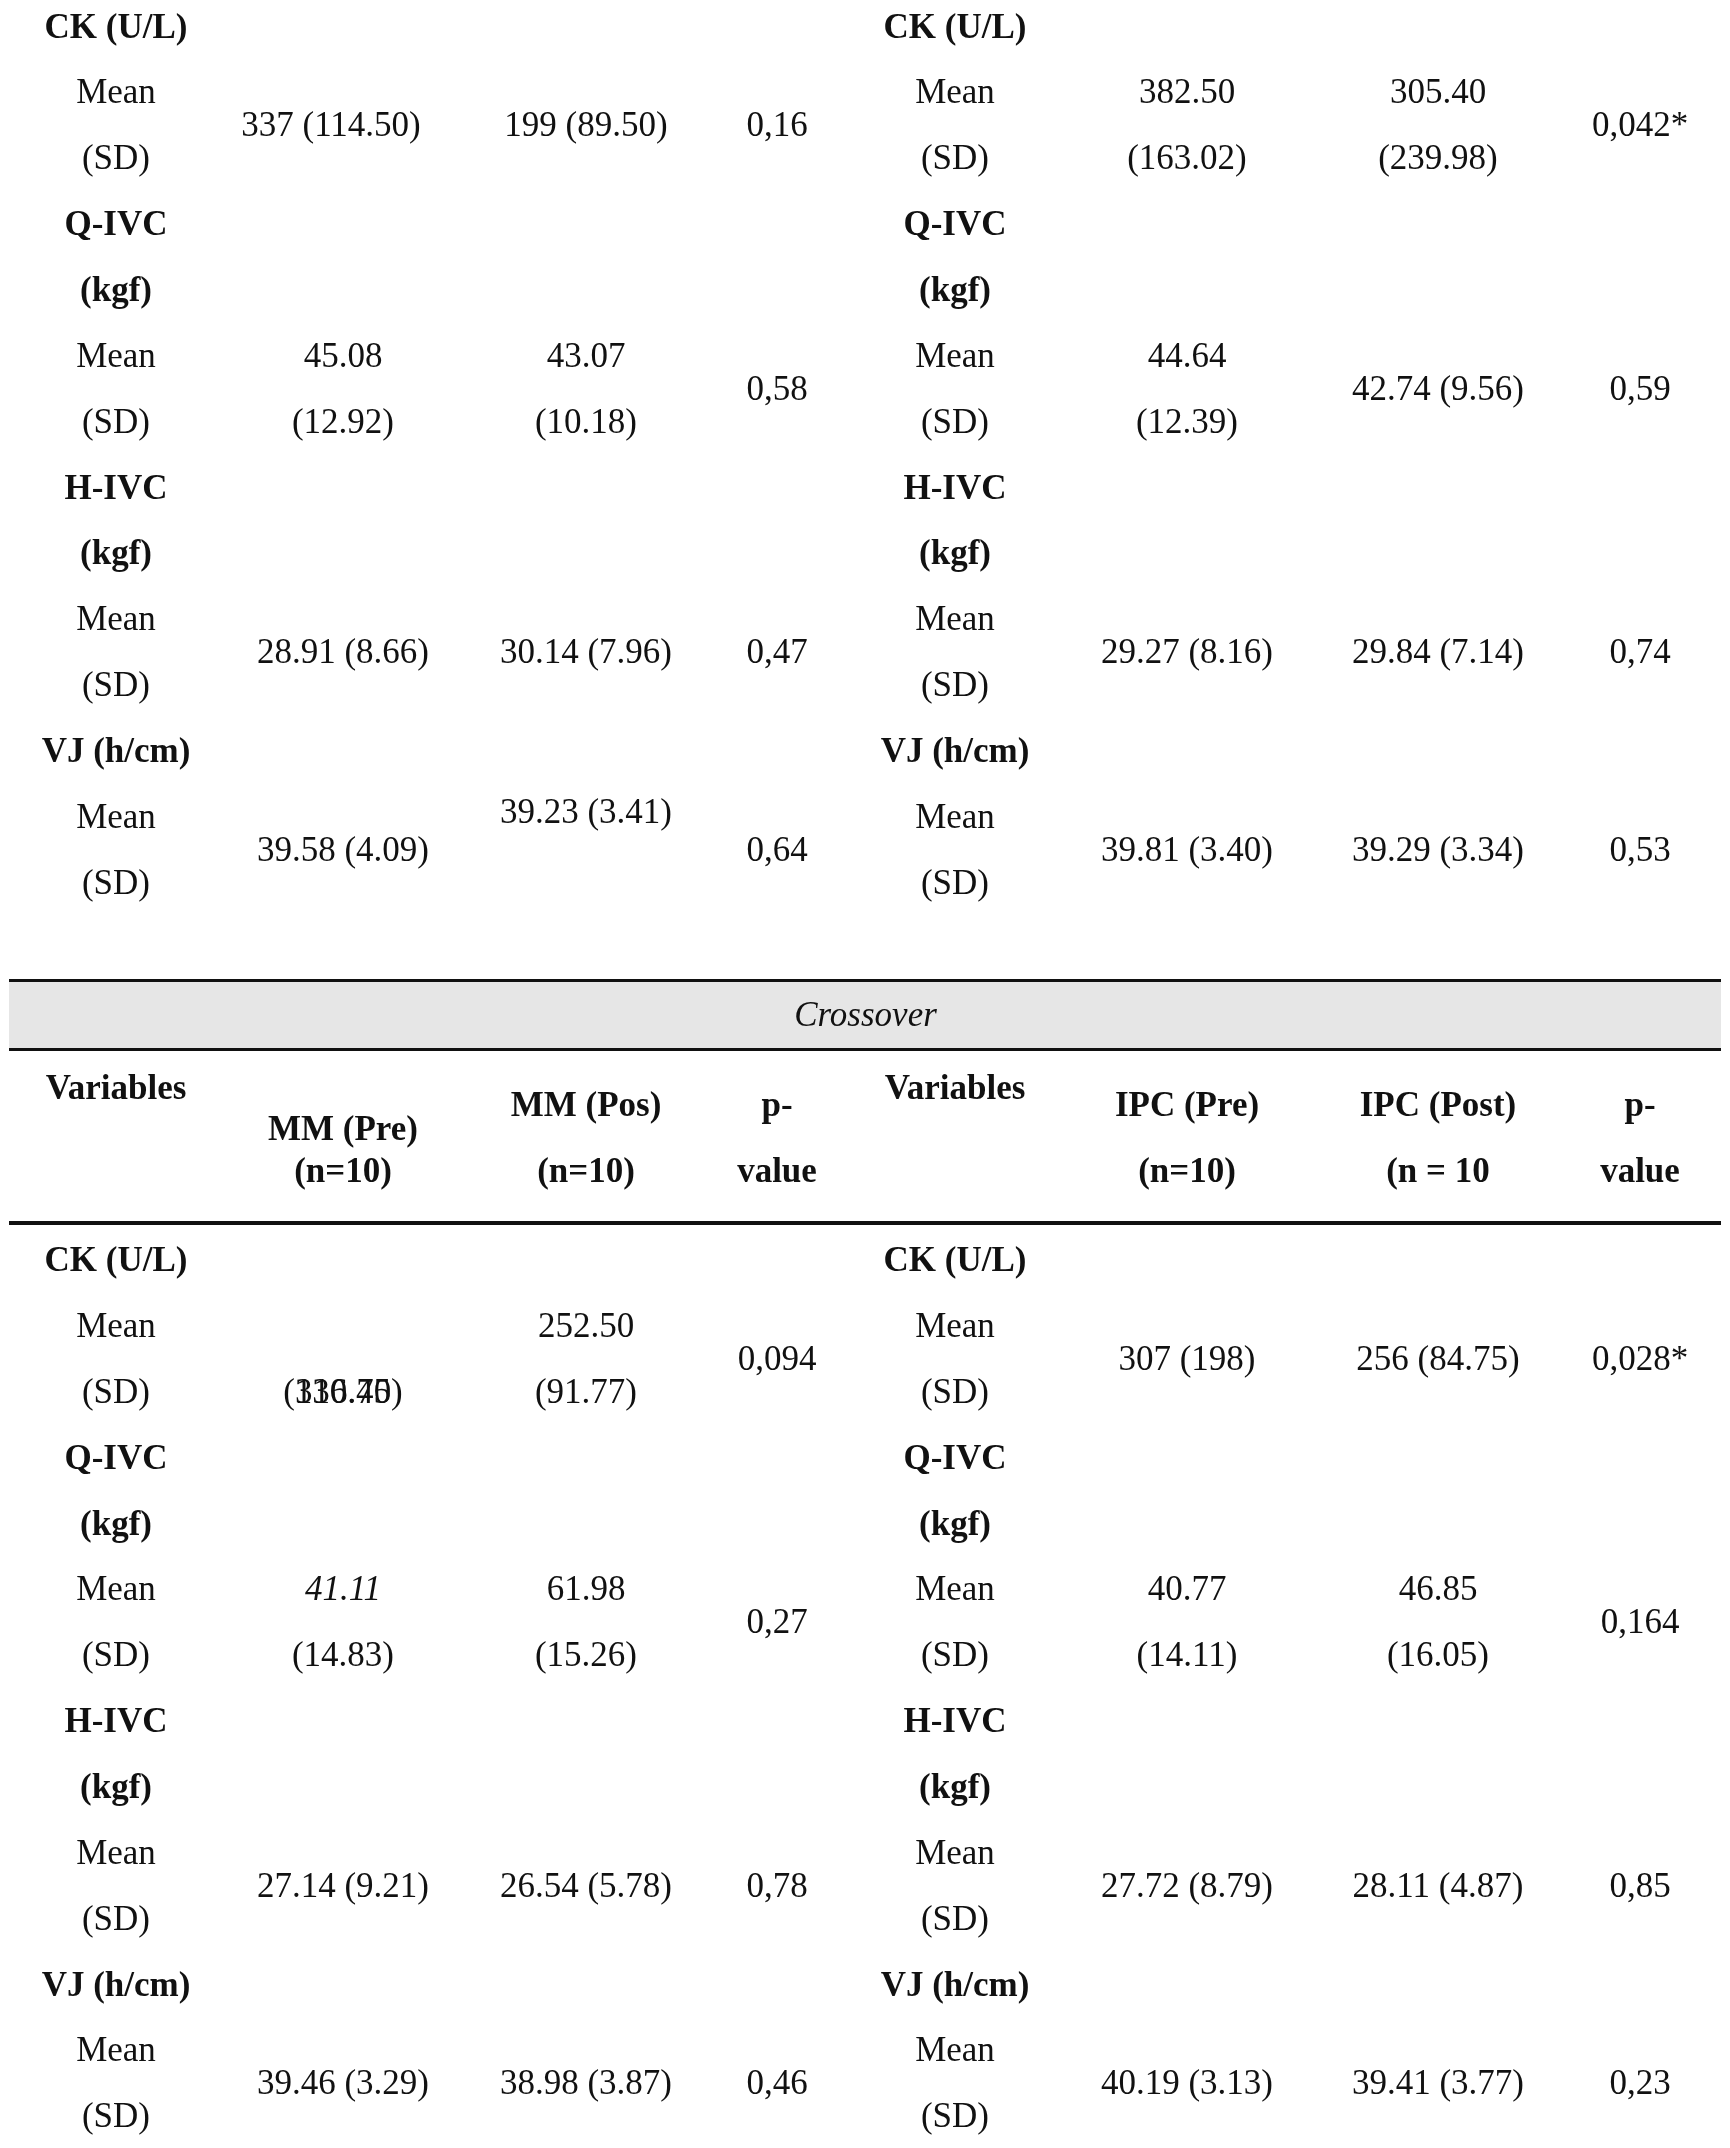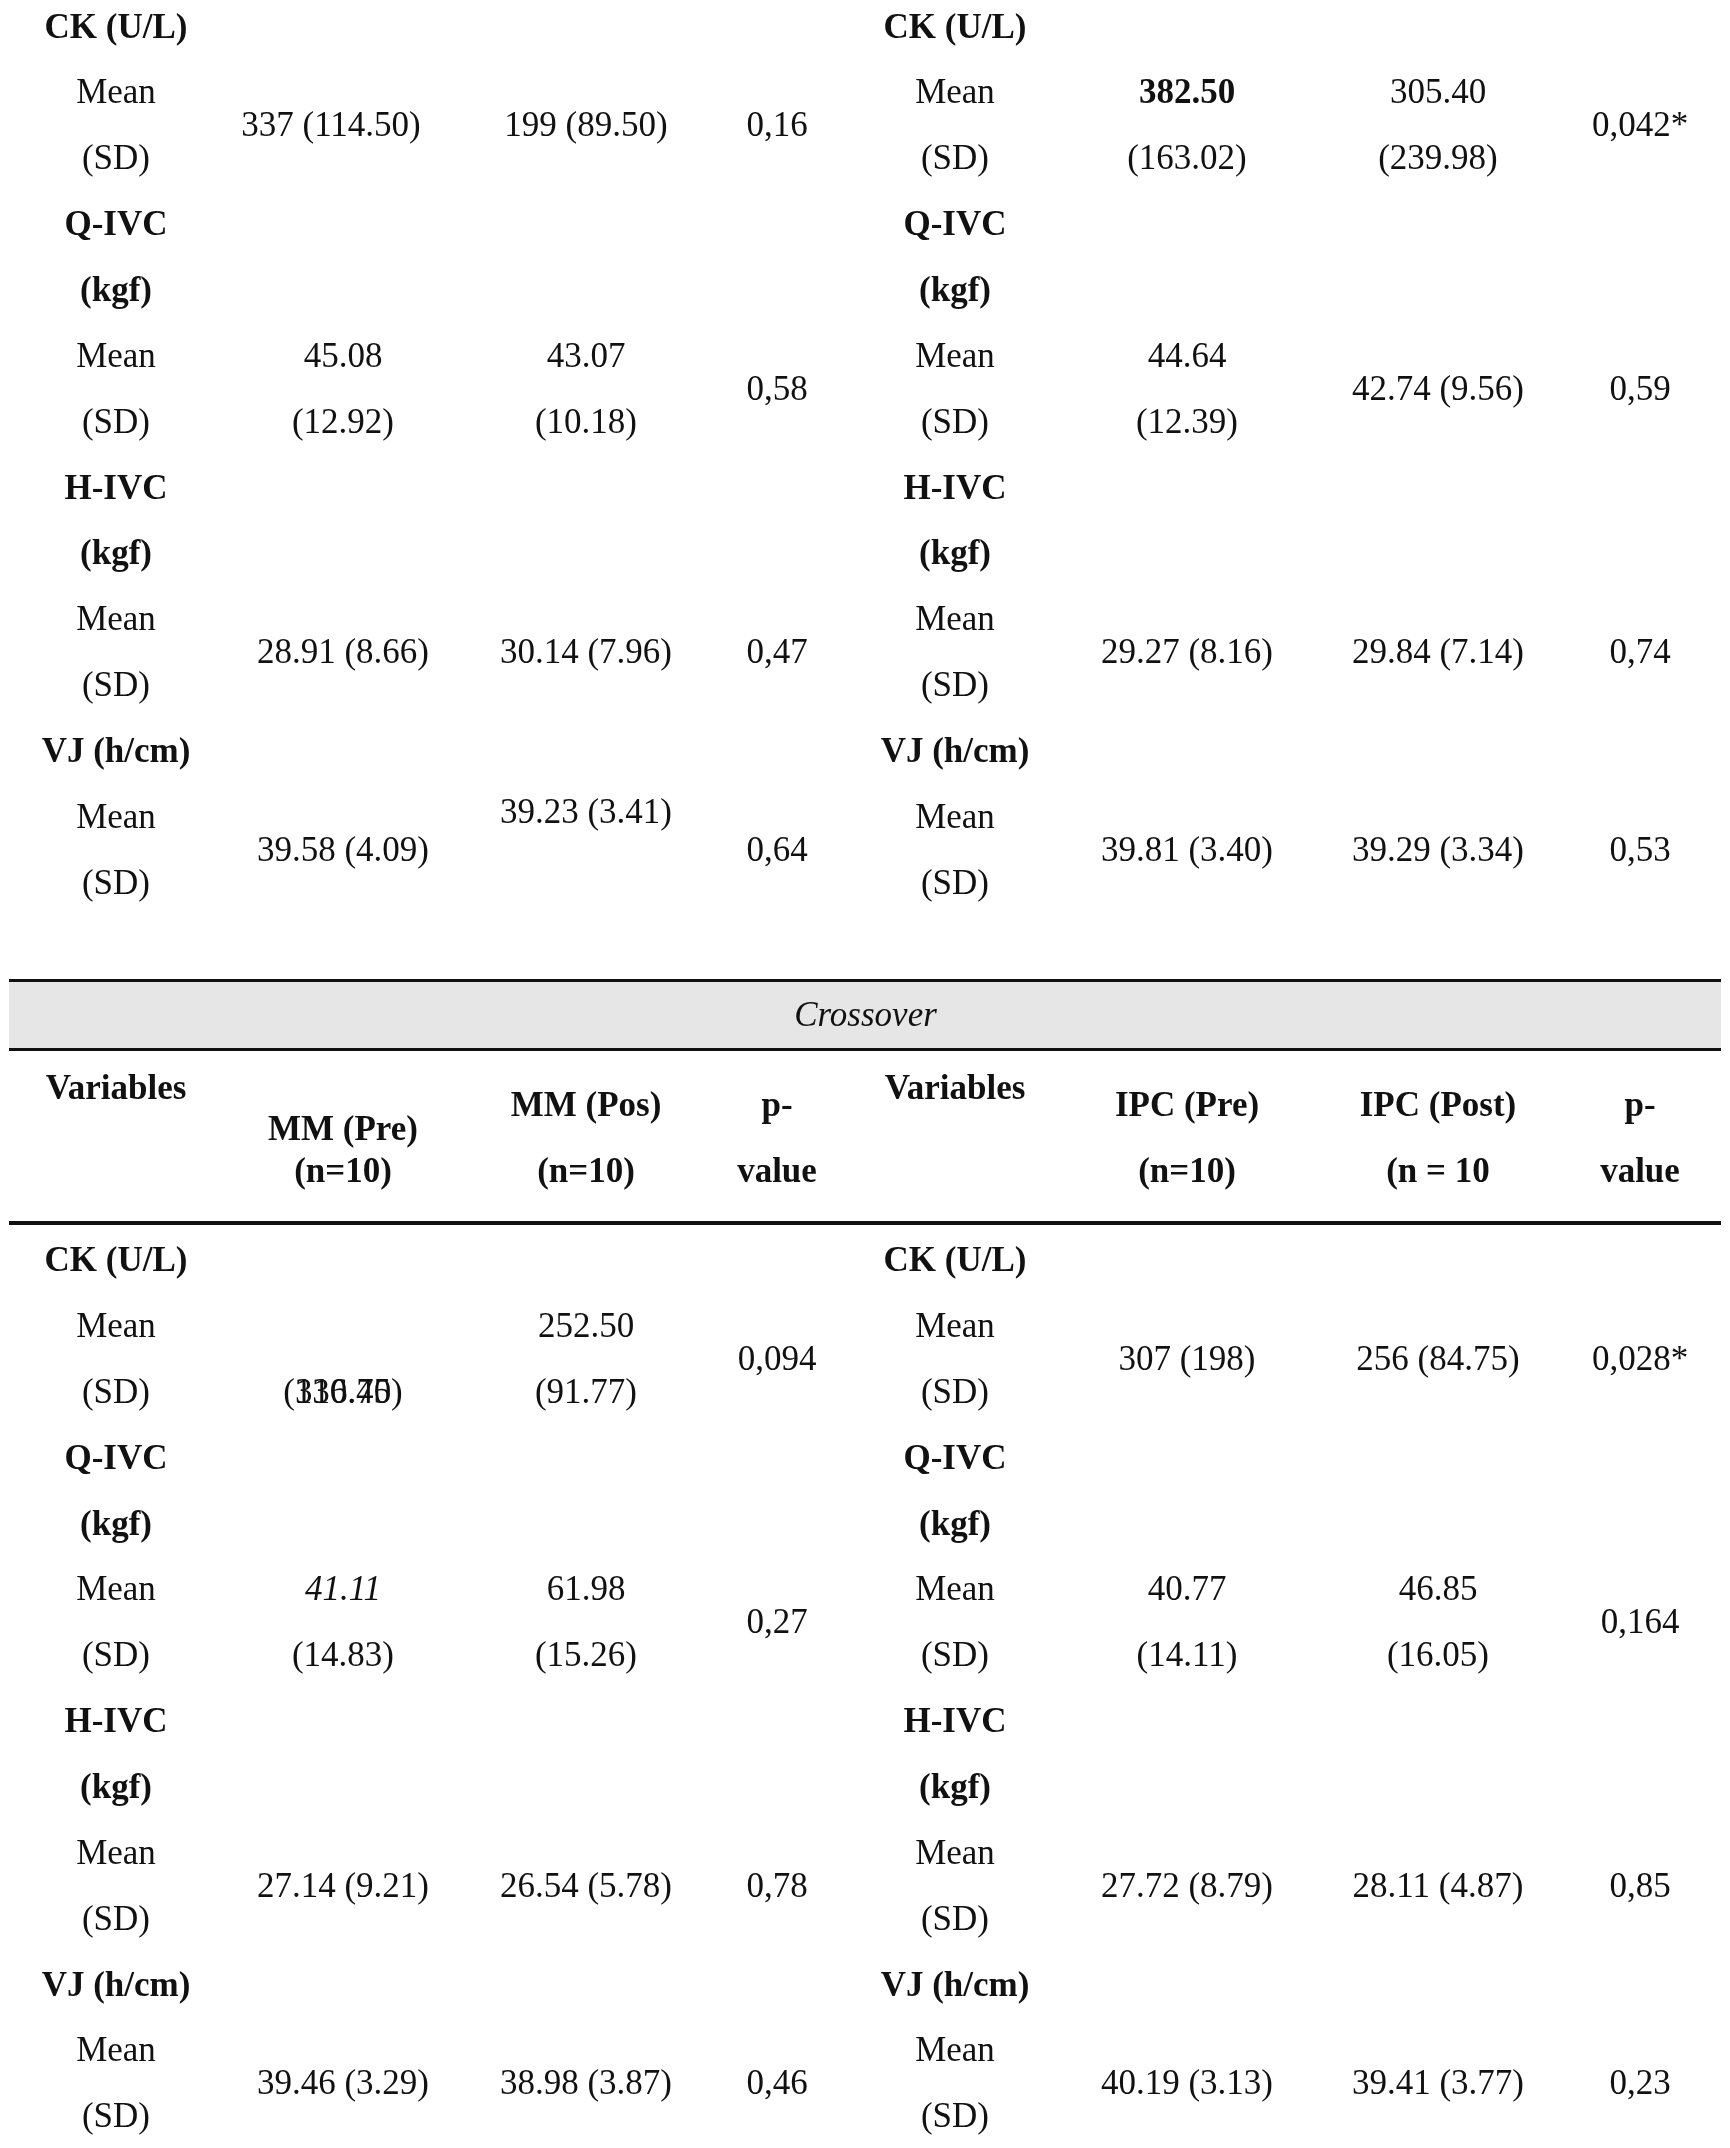--- a/index.html
+++ b/index.html
@@ -49,21 +49,21 @@
     <div class="cell" style="left: 638px; width: 278px; top: 619px;">0,47</div>
     <div class="cell bold" style="left: -23px; width: 278px; top: 718px;">VJ (h/cm)</div>
     <div class="cell" style="left: -23px; width: 278px; top: 784px;">Mean</div>
     <div class="cell" style="left: -23px; width: 278px; top: 850px;">(SD)</div>
     <div class="cell" style="left: 204px; width: 278px; top: 817px;">39.58 (4.09)</div>
     <div class="cell" style="left: 447px; width: 278px; top: 779px;">39.23 (3.41)</div>
     <div class="cell" style="left: 638px; width: 278px; top: 817px;">0,64</div>
     <div class="cell bold" style="left: 816px; width: 278px; top: -6.5px;">CK (U/L)</div>
     <div class="cell" style="left: 816px; width: 278px; top: 59px;">Mean</div>
     <div class="cell" style="left: 816px; width: 278px; top: 125px;">(SD)</div>
-    <div class="cell" style="left: 1048px; width: 278px; top: 59px; font-weight: bold;">382.50</div>
+    <div class="cell" style="left: 1048px; width: 278px; top: 59px;">382.50</div>
     <div class="cell" style="left: 1048px; width: 278px; top: 125px;">(163.02)</div>
     <div class="cell" style="left: 1299px; width: 278px; top: 59px;">305.40</div>
     <div class="cell" style="left: 1299px; width: 278px; top: 125px;">(239.98)</div>
     <div class="cell" style="left: 1501px; width: 278px; top: 92px;">0,042*</div>
     <div class="cell bold" style="left: 816px; width: 278px; top: 191px;">Q-IVC</div>
     <div class="cell bold" style="left: 816px; width: 278px; top: 257px;">(kgf)</div>
     <div class="cell" style="left: 816px; width: 278px; top: 323px;">Mean</div>
     <div class="cell" style="left: 816px; width: 278px; top: 389px;">(SD)</div>
     <div class="cell" style="left: 1048px; width: 278px; top: 323px;">44.64</div>
     <div class="cell" style="left: 1048px; width: 278px; top: 389px;">(12.39)</div>

